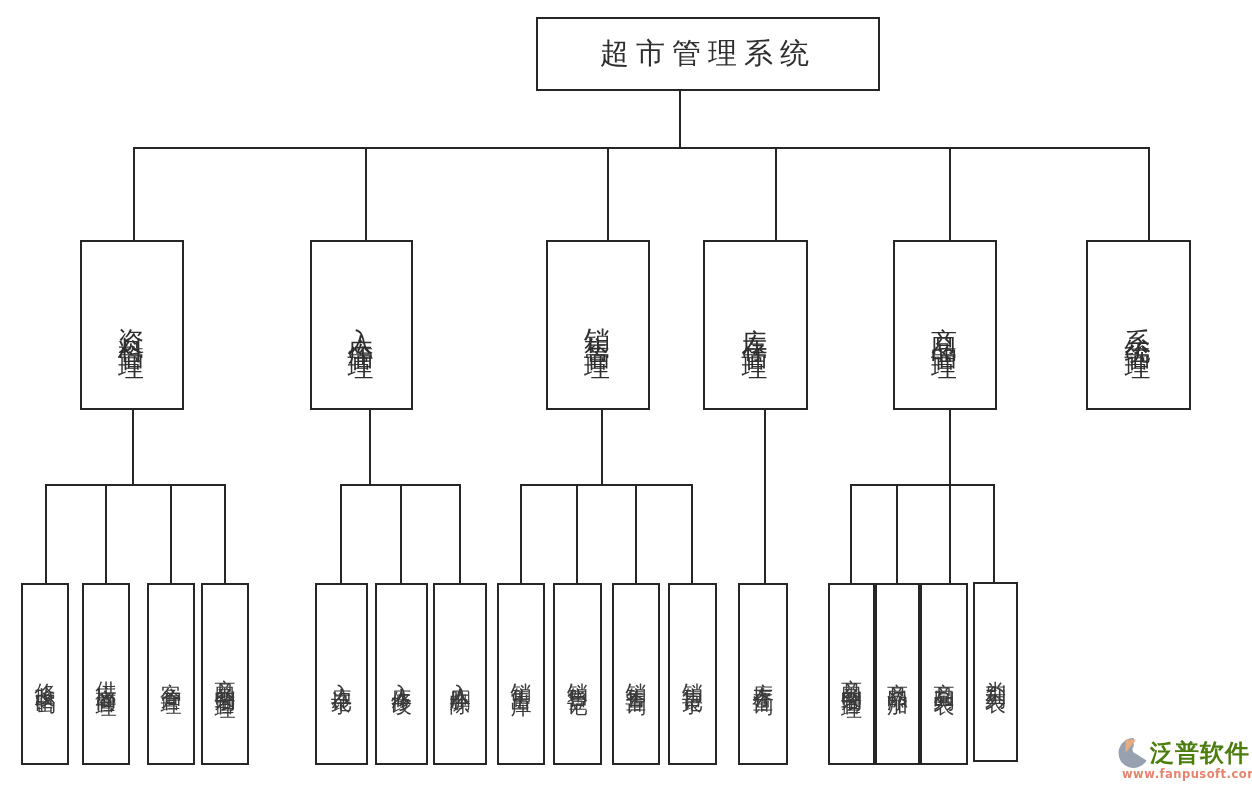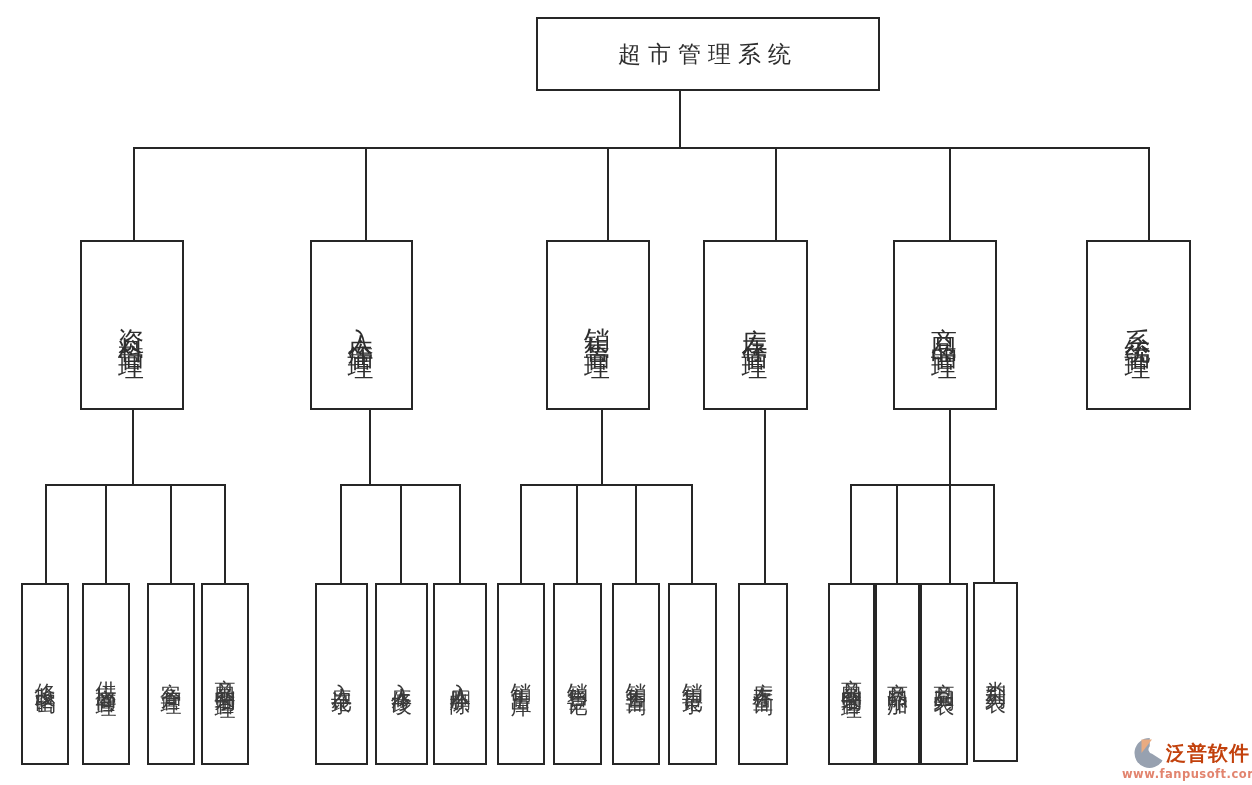--- a/index.html
+++ b/index.html
@@ -17,21 +17,21 @@
   
   .box {
     position: absolute;
     border: 2px solid #262626;
     background: #ffffff;
     display: flex;
     align-items: center;
     justify-content: center;
   }
   .root-box .h-label {
-    font-size: 23px;
+    font-size: 29px;
     letter-spacing: 7px;
     color: #2e2e2e;
     white-space: nowrap;
   }
   .v-label {
     writing-mode: vertical-rl;
     text-orientation: upright;
     color: #2e2e2e;
     white-space: nowrap;
   }
@@ -61,24 +61,24 @@
     width: 128px;
     text-align: right;
   }
   .wm-top {
     display: flex;
     align-items: center;
     justify-content: flex-end;
     gap: 2px;
   }
   .wm-brand {
-    font-size: 20px;
+    font-size: 24px;
     font-weight: bold;
     letter-spacing: 1px;
-    color: #c2410c;
+    color: #4d7c0f;
     white-space: nowrap;
   }
   .wm-url {
     font-size: 11.5px;
     font-weight: bold;
     color: #e2846e;
     letter-spacing: 0.5px;
     margin-top: -2px;
     white-space: nowrap;
   }

